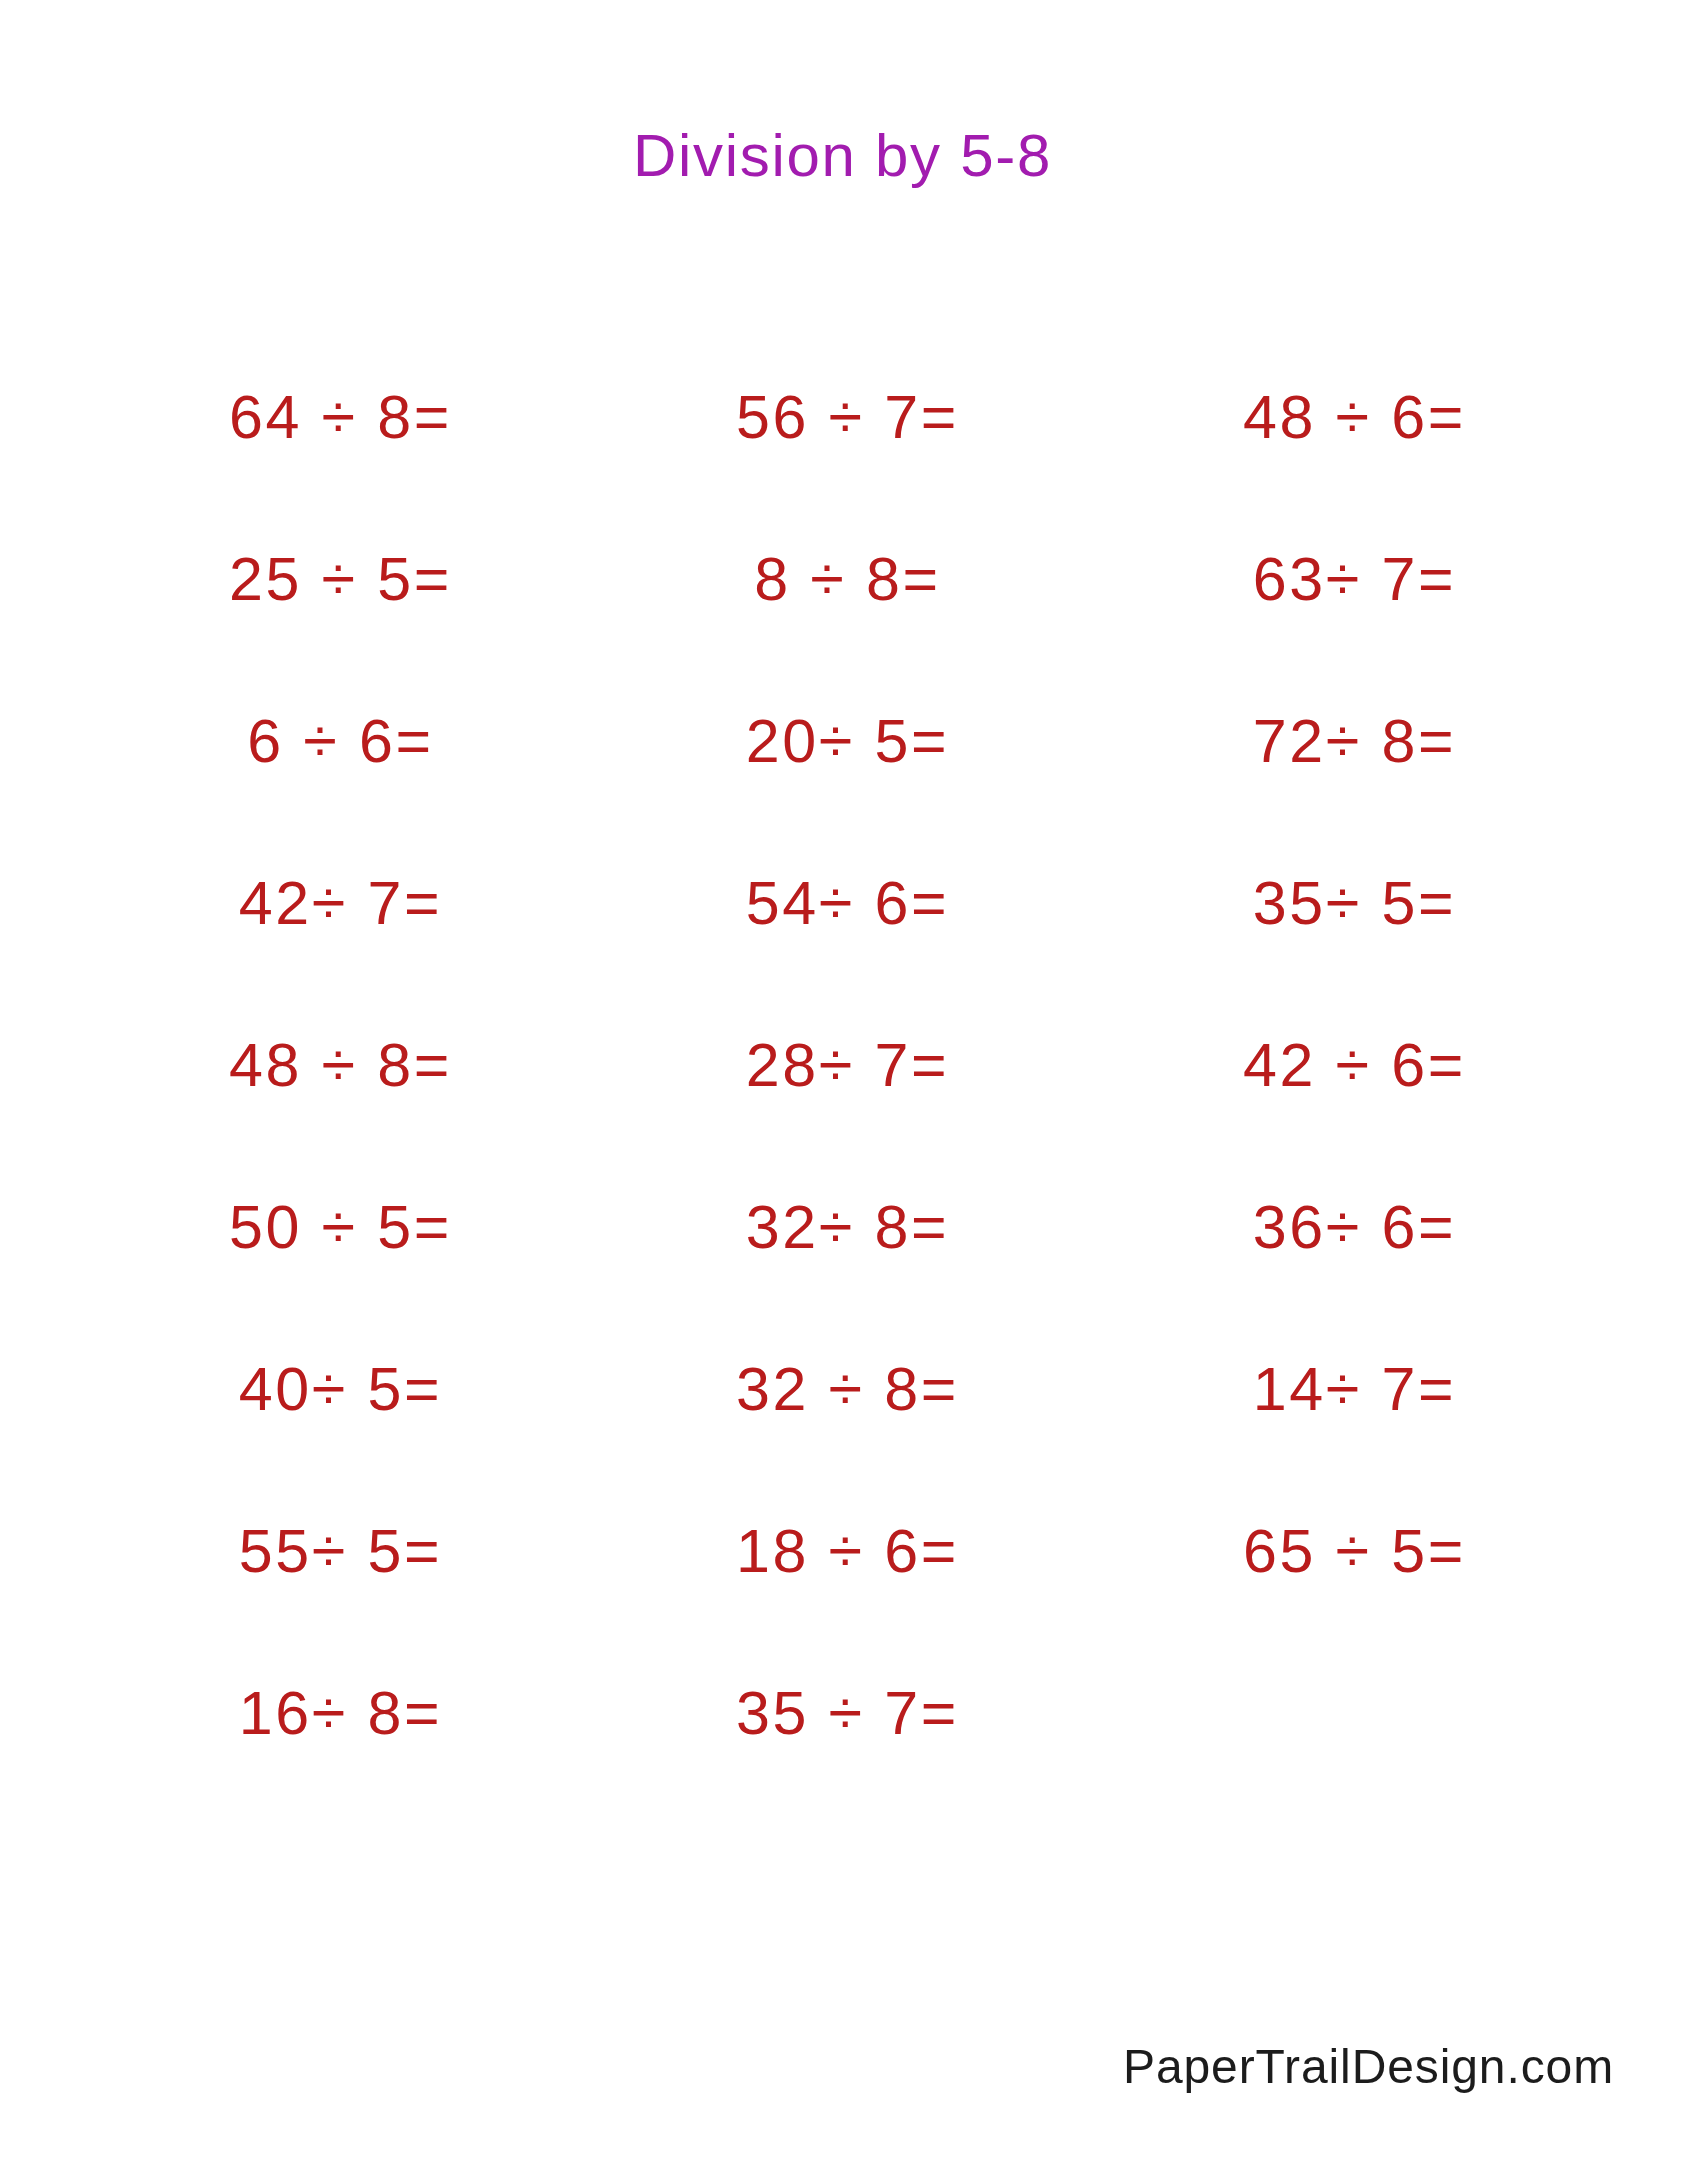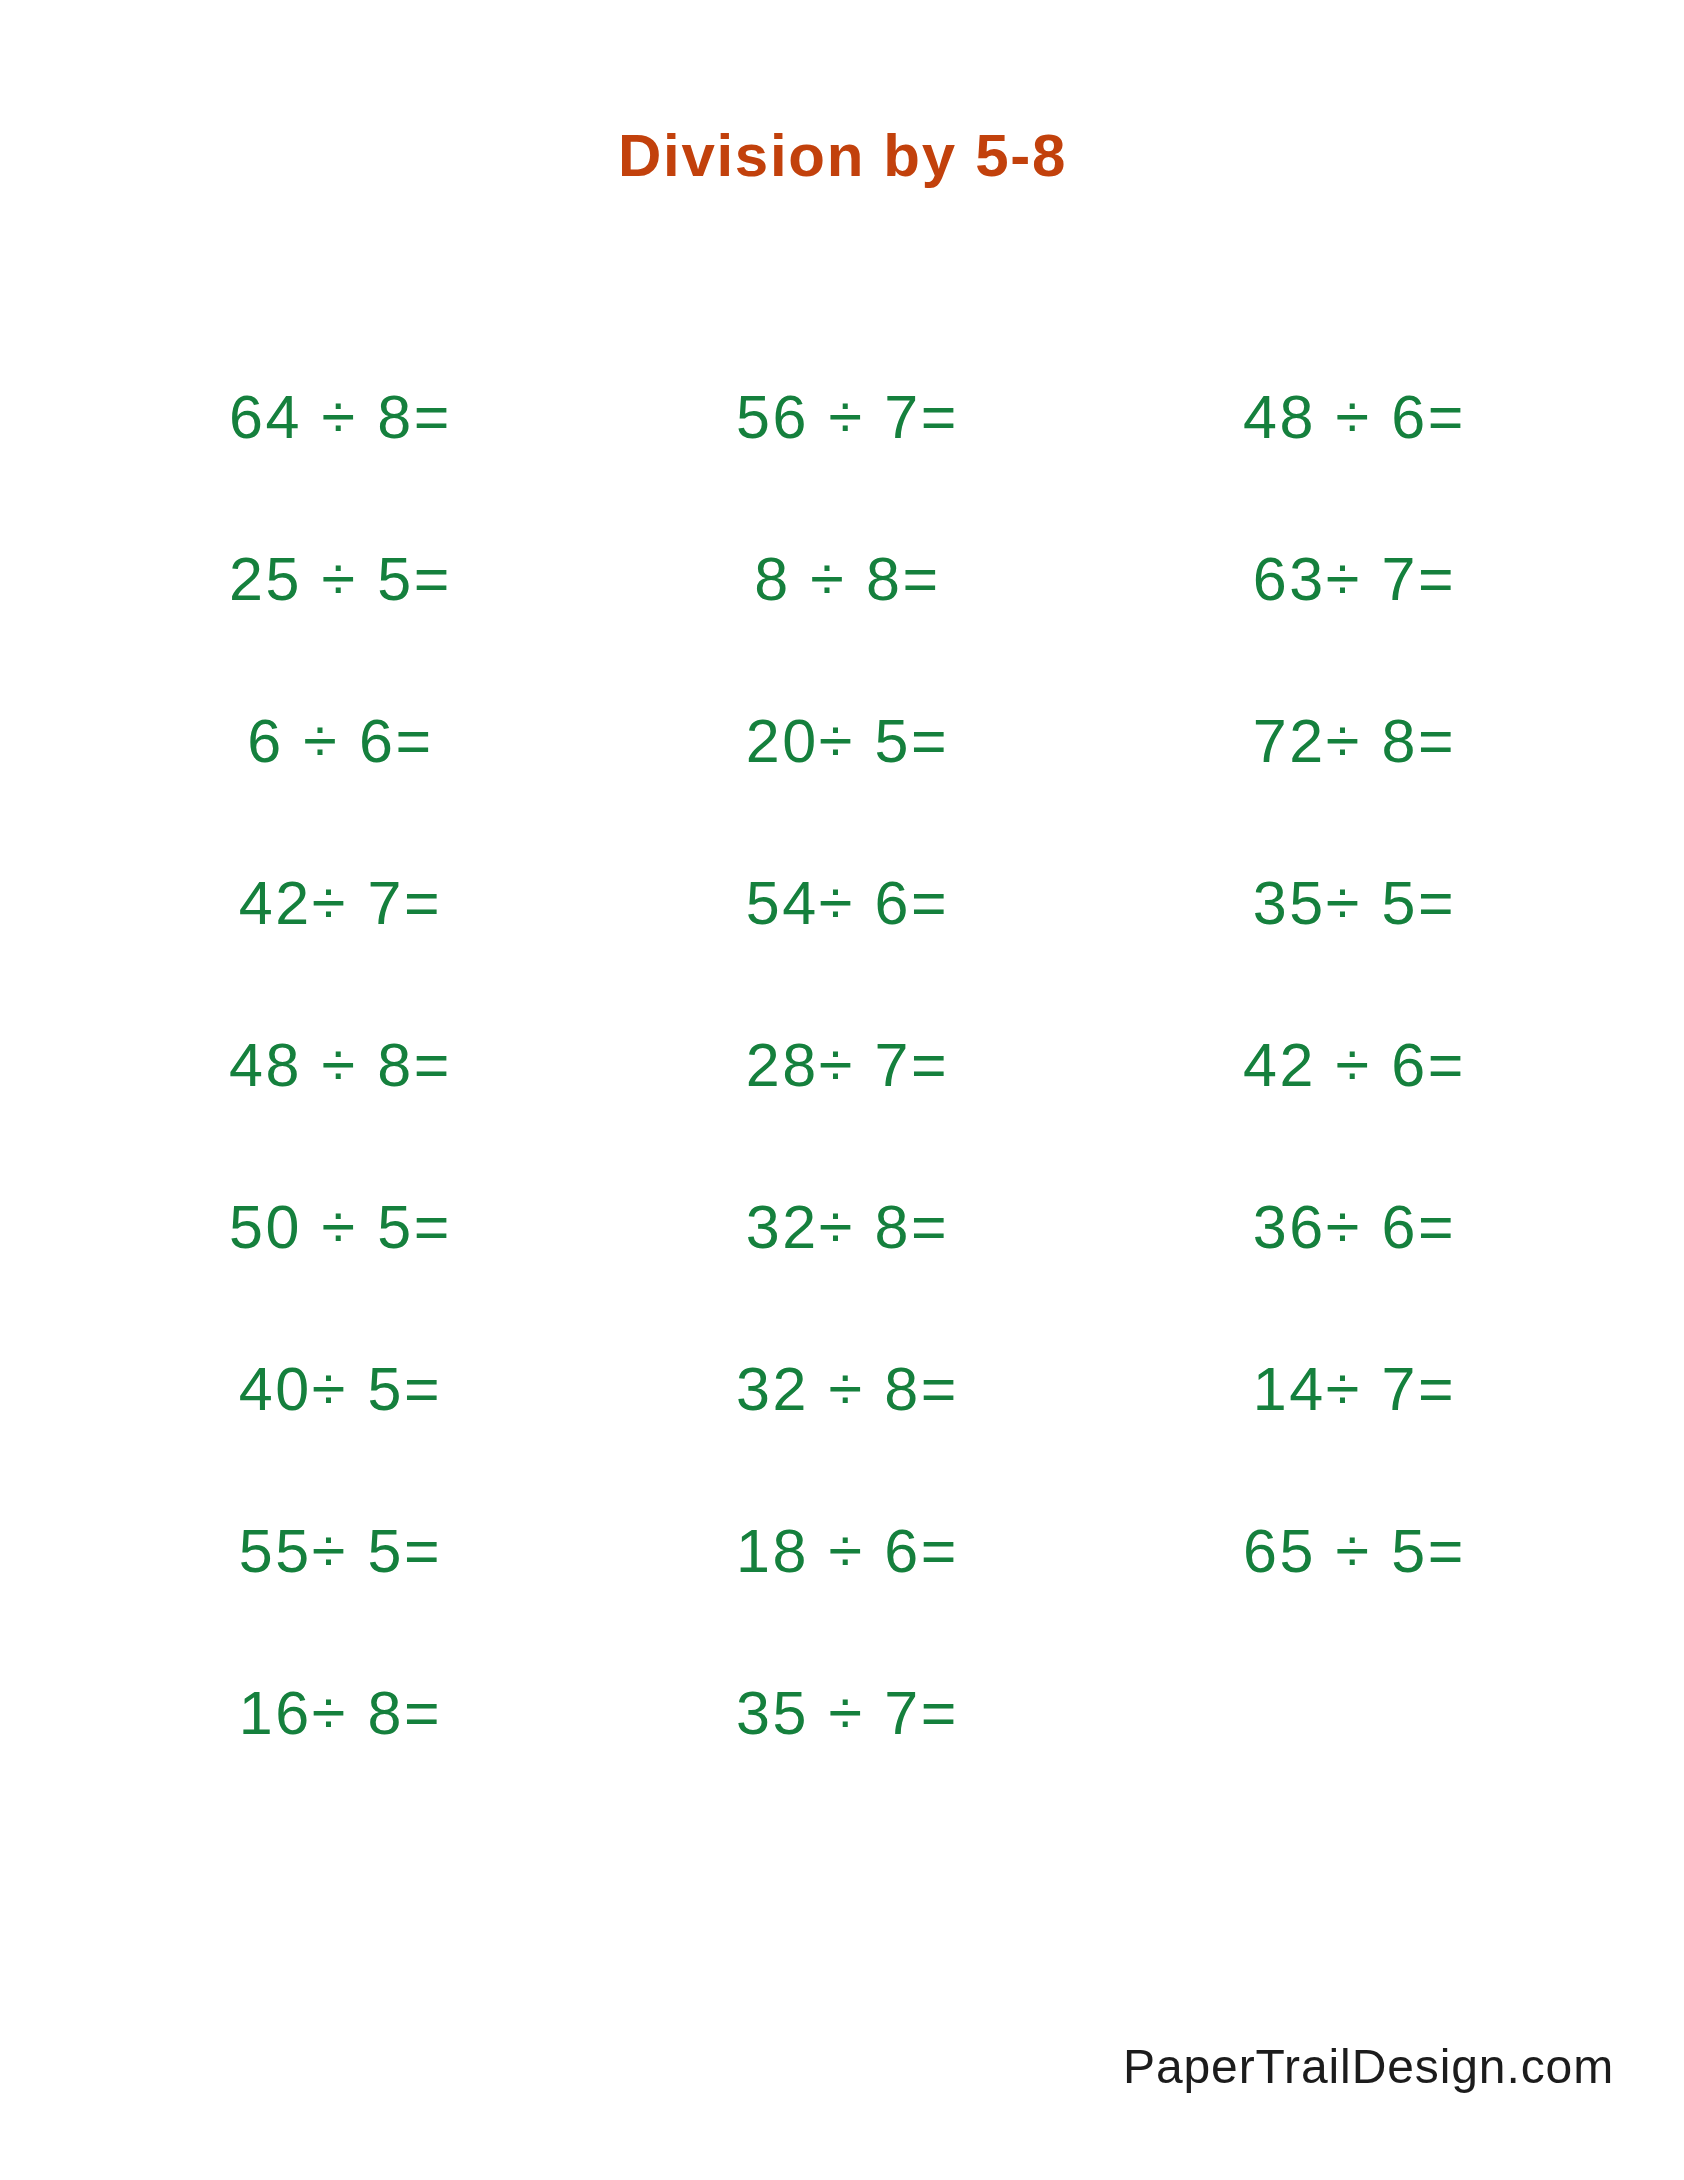--- a/index.html
+++ b/index.html
@@ -16,43 +16,43 @@
     font-family: "Liberation Sans", "DejaVu Sans", sans-serif;
     overflow: hidden;
   }
   .title {
     position: absolute;
     top: 126px;
     left: 0;
     width: 100%;
     text-align: center;
     font-size: 60px;
-    font-weight: 700;
+    font-weight: 400;
     letter-spacing: 1.7px;
-    color: #c2410c;
+    color: #a21caf;
     line-height: 1;
   }
   .problem-grid {
     position: absolute;
     left: 87px;
     top: 336px;
     width: 1521px;
     display: grid;
     grid-template-columns: repeat(3, 1fr);
     grid-auto-rows: 162px;
   }
   .problem-cell {
     display: flex;
     align-items: center;
     justify-content: center;
     font-size: 61px;
     font-weight: 400;
     letter-spacing: 2.6px;
     white-space: pre;
-    color: #15803d;
+    color: #b91c1c;
   }
   .footer-credit {
     position: absolute;
     left: 1123px;
     top: 2043px;
     font-size: 48px;
     font-weight: 400;
     letter-spacing: 0.9px;
     color: #1c1c1c;
     line-height: 1;

